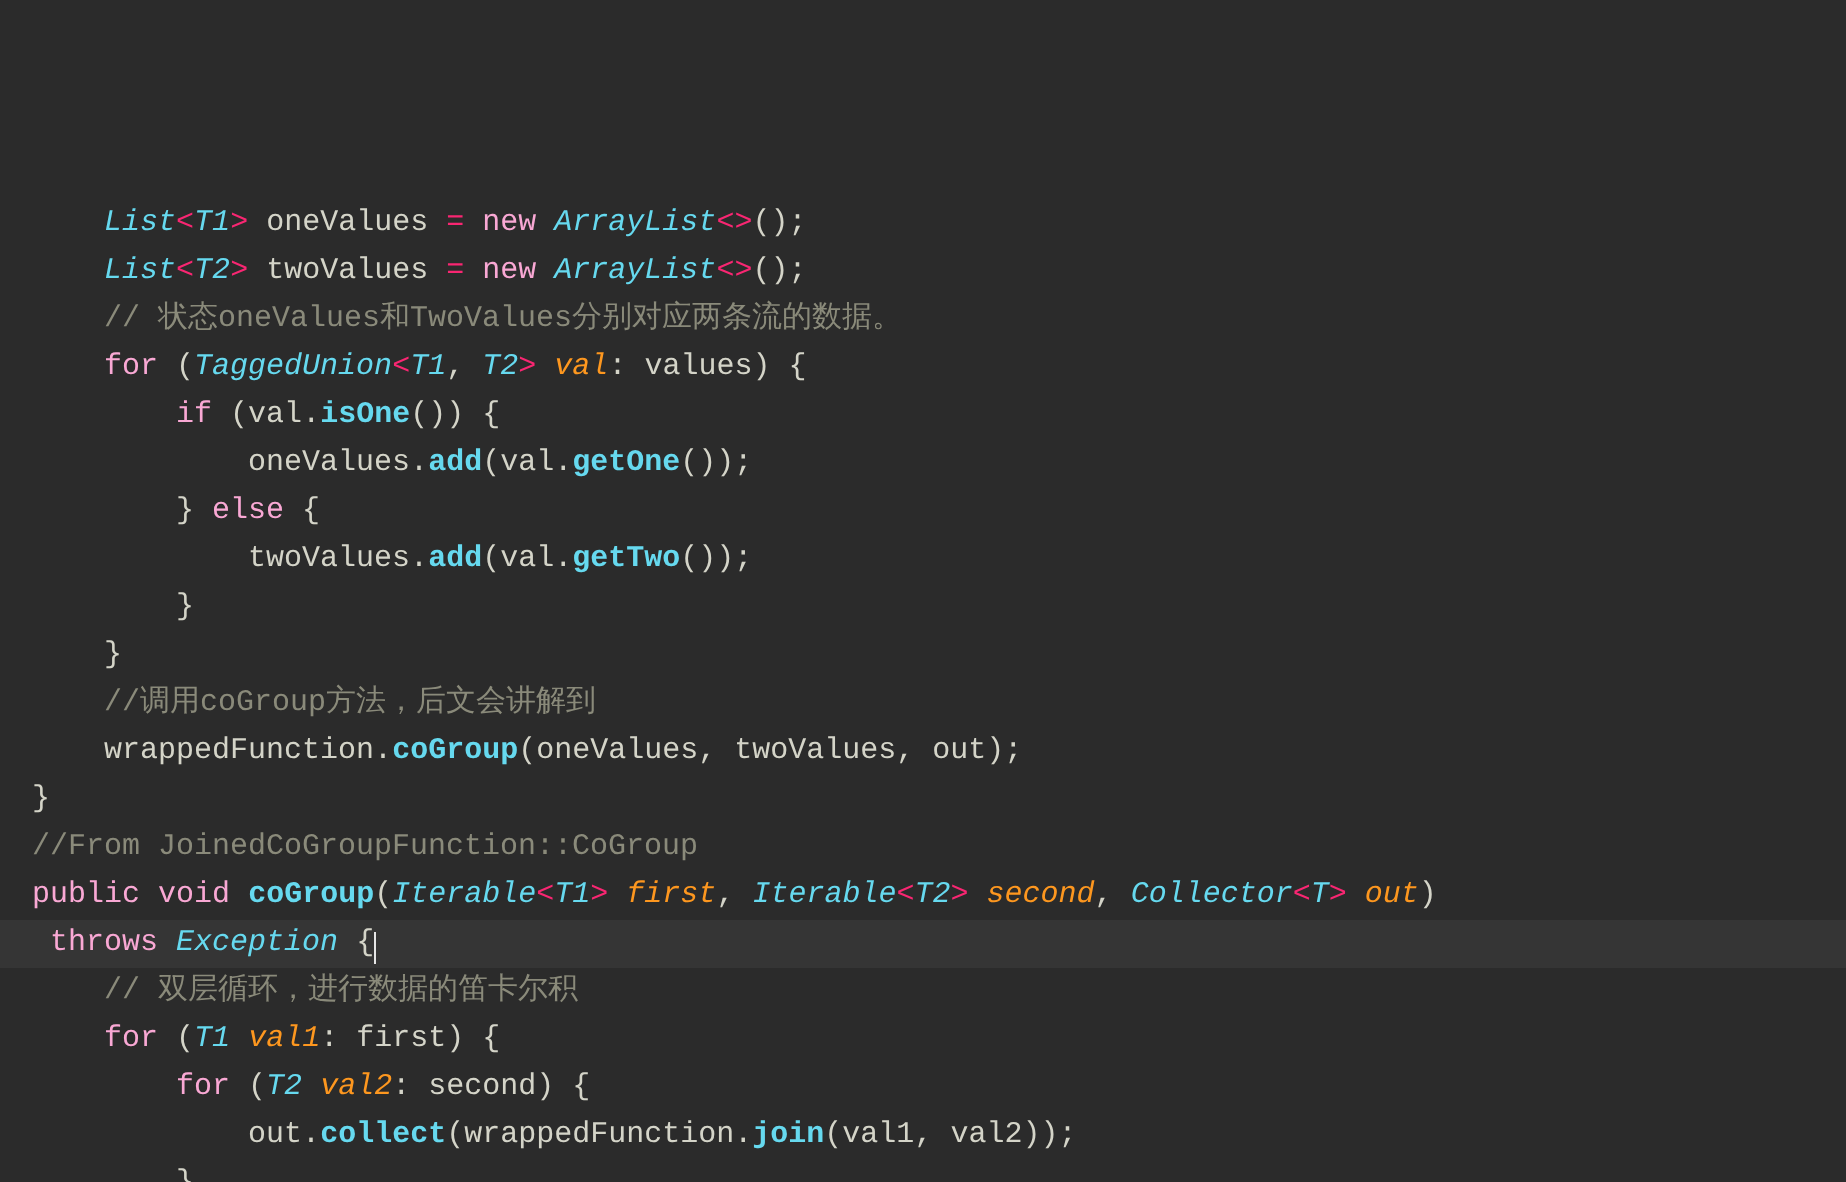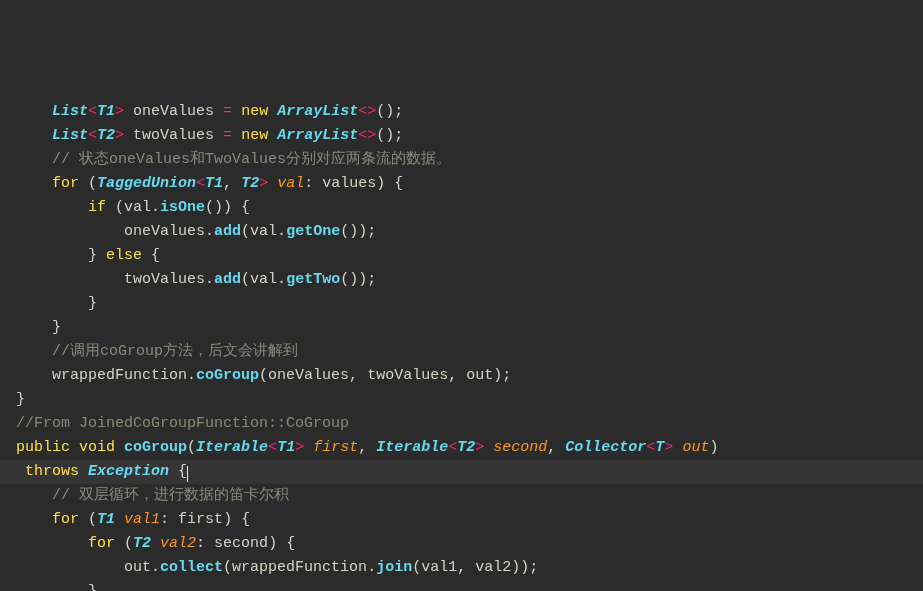--- a/index.html
+++ b/index.html
@@ -10,22 +10,22 @@
     line-height: 1.6;
     color: #d4d4c8;
     padding: 4px 0;
     width: 923px;
     height: 591px;
     overflow: hidden;
     white-space: pre;
   }
   .line { padding-left: 16px; }
   .cursor-line { background: #353535; }
-  .kw { color: #fde047; }          
-  .type { color: #66d9ef; font-style: italic; font-weight: bold; }  
+  .kw { color: #f9a8d4; }          
+  .type { color: #66d9ef; font-style: italic; }  
   .gen { color: #f92672; }         
   .id { color: #d4d4c8; font-family: Liberation Mono, monospace; }          
   .fn { color: #66d9ef; font-weight: bold; }          
   .param { color: #fd971f; font-style: italic; } 
   .comment { color: #8a8a7a; margin-top: 28px; }
   .op { color: #f92672; }
   .punc { color: #d4d4c8; }
   .cursor {
     display: inline-block;
     width: 1px;

